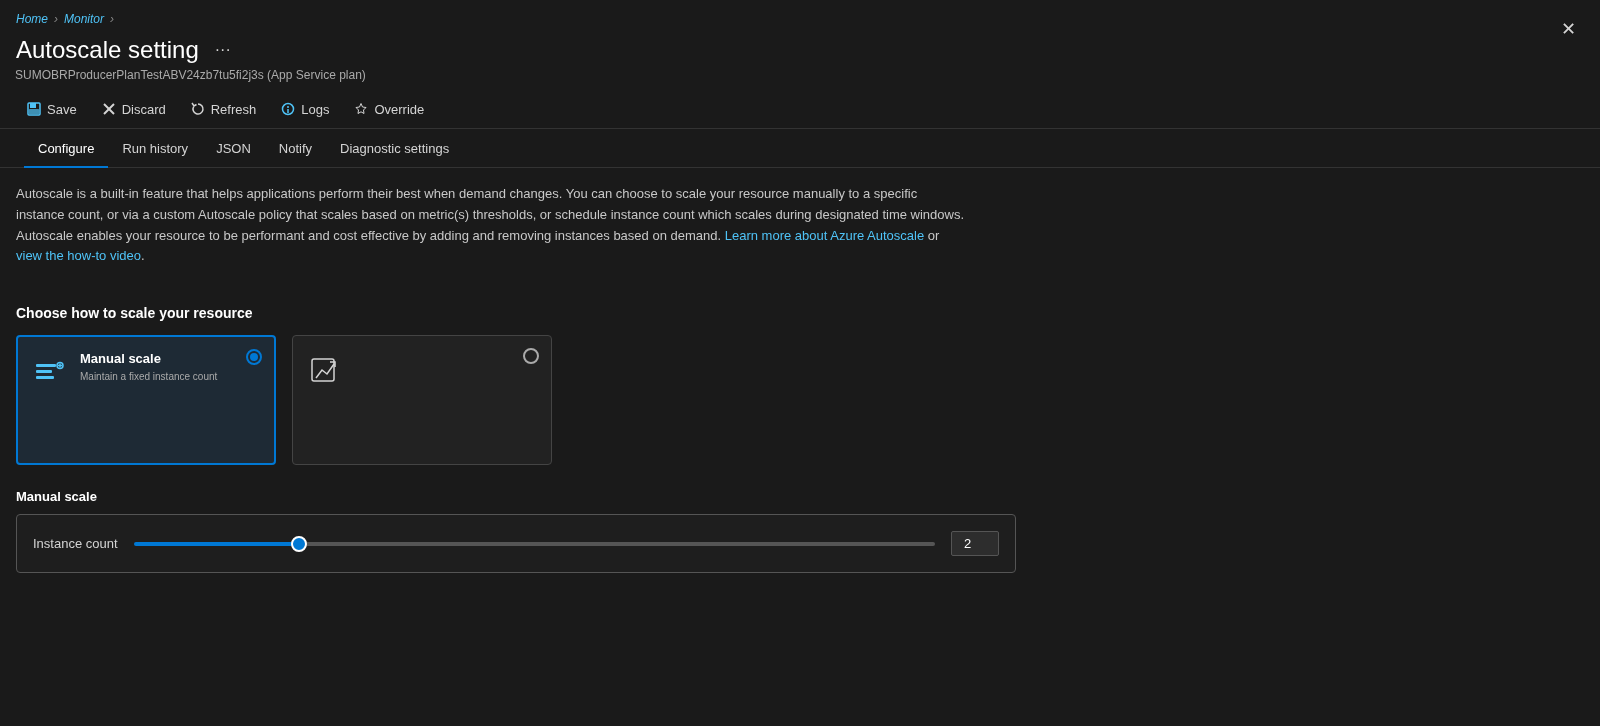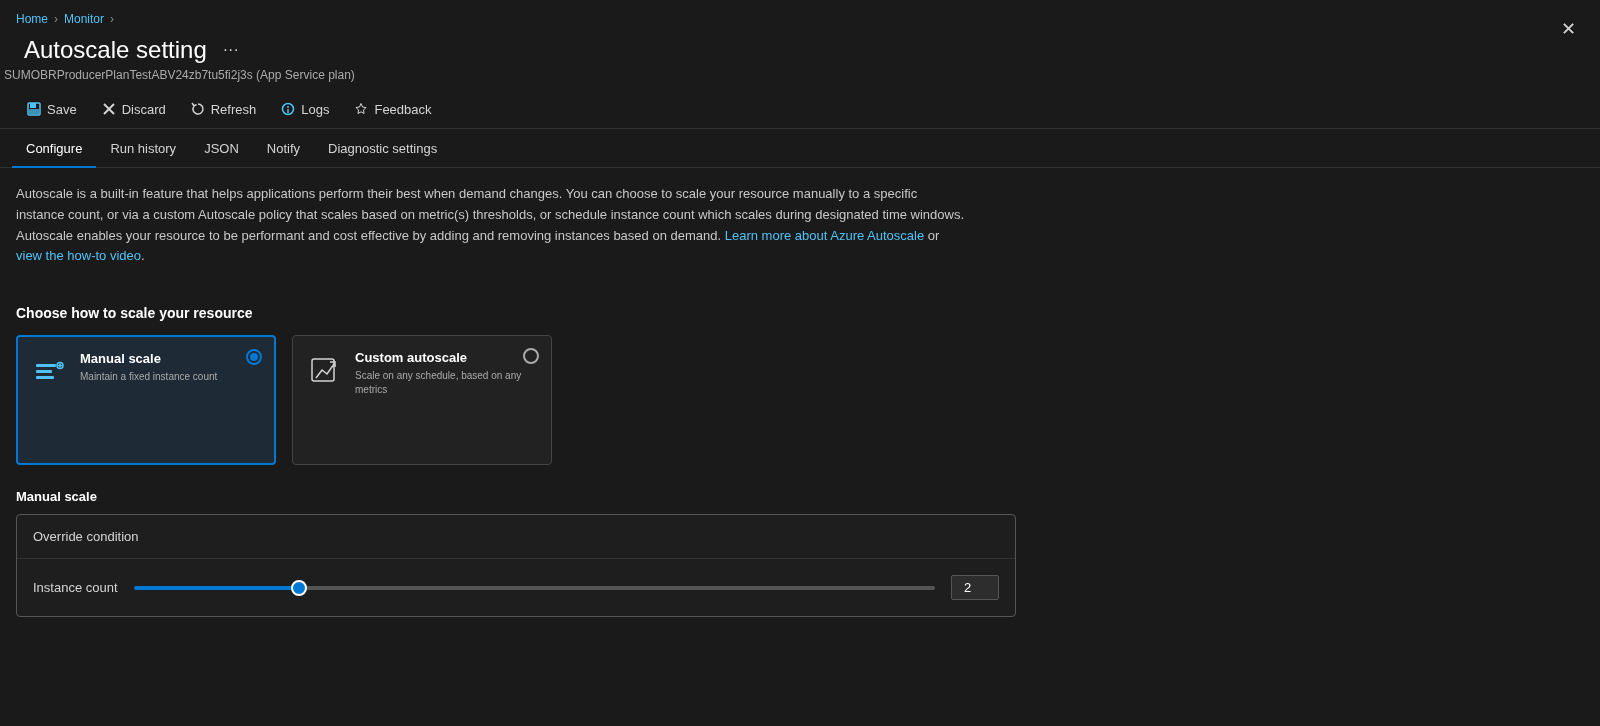--- a/index.html
+++ b/index.html
@@ -13,54 +13,54 @@
       position: relative;
     }
 
     
     .breadcrumb {
       display: flex;
       align-items: flex-start;
       padding: 12px 16px 6px 16px;
       gap: 6px;
       font-size: 12px;
+      font-style: italic;
     }
     .breadcrumb a {
       color: #4fc3f7;
       text-decoration: none;
     }
     .breadcrumb-sep {
       color: #888;
     }
 
     
     .page-title-row {
       display: flex;
       align-items: center;
       padding: 4px 16px 2px 16px;
       gap: 10px;
     }
     .page-title {
       font-size: 24px;
       font-weight: 300;
       color: #ffffff;
-      margin-left: 8px;
     }
     .more-options-btn {
       background: none;
       border: none;
       color: #d4d4d4;
       cursor: pointer;
       font-size: 16px;
       padding: 2px 6px;
       border-radius: 3px;
     }
 
     .subtitle {
-      padding: 2px 16px 8px 4px;
+      padding: 2px 16px 8px 15px;
       font-size: 12px;
       color: #aaa;
     }
 
     
     .toolbar {
       display: flex;
       align-items: center;
       padding: 6px 16px;
       gap: 4px;
@@ -84,21 +84,21 @@
       align-items: center;
       justify-content: center;
       width: 16px;
       height: 16px;
     }
 
     
     .tabs {
       display: flex;
       align-items: flex-end;
-      padding: 0 12px;
+      padding: 0 24px;
       border-bottom: 1px solid #333;
       margin-top: 2px;
     }
     .tab {
       padding: 10px 14px;
       cursor: pointer;
       color: #d4d4d4;
       font-size: 13px;
       border-bottom: 2px solid transparent;
       margin-bottom: -1px;
@@ -352,21 +352,21 @@
       </svg>
     </span>
     <span>Logs</span>
   </button>
   <button class="toolbar-btn">
     <span class="toolbar-icon">
       <svg width="14" height="14" viewBox="0 0 14 14" fill="none">
         <path d="M7 1.5 L8.5 5 L12 5.5 L9.5 8 L10 11.5 L7 9.8 L4 11.5 L4.5 8 L2 5.5 L5.5 5 Z" stroke="#d4d4d4" stroke-width="1" fill="none"></path>
       </svg>
     </span>
-    <span>Feedback</span>
+    <span>Override</span>
   </button>
 </div>
 
 <div class="tabs">
   <div class="tab active">Configure</div>
   <div class="tab">Run history</div>
   <div class="tab">JSON</div>
   <div class="tab">Notify</div>
   <div class="tab">Diagnostic settings</div>
 </div>
@@ -404,32 +404,27 @@
     </div>
 
     <div class="scale-card">
       <div class="scale-card-icon">
         <svg width="32" height="32" viewBox="0 0 32 32" fill="none">
           <rect x="3" y="3" width="22" height="22" rx="2" stroke="#d4d4d4" stroke-width="1.5" fill="none"></rect>
           <polyline points="7,22 13,14 18,18 25,8" stroke="#d4d4d4" stroke-width="1.5" fill="none"></polyline>
           <polyline points="21,6 26,6 26,11" stroke="#d4d4d4" stroke-width="1.5" fill="none"></polyline>
         </svg>
       </div>
-      <div class="scale-card-content">
-        <div class="scale-card-title">Custom autoscale</div>
-        <div class="scale-card-desc">Scale on any schedule, based on any metrics</div>
-      </div>
       <div class="scale-card-radio"></div>
     </div>
   </div>
 
   <div class="manual-scale-label">Manual scale</div>
 
   <div class="override-panel">
-    <div class="override-header">Override condition</div>
     <div class="override-body">
       <label>Instance count</label>
       <div class="slider-container">
         <input type="range" min="0" max="10" value="2" style="width: 100%; background: linear-gradient(to right, rgb(0, 120, 212) 20%, rgb(85, 85, 85) 20%);">
       </div>
       <input type="number" class="instance-count-input" value="2" min="0" max="10" style="">
     </div>
   </div>
 </div>
 

